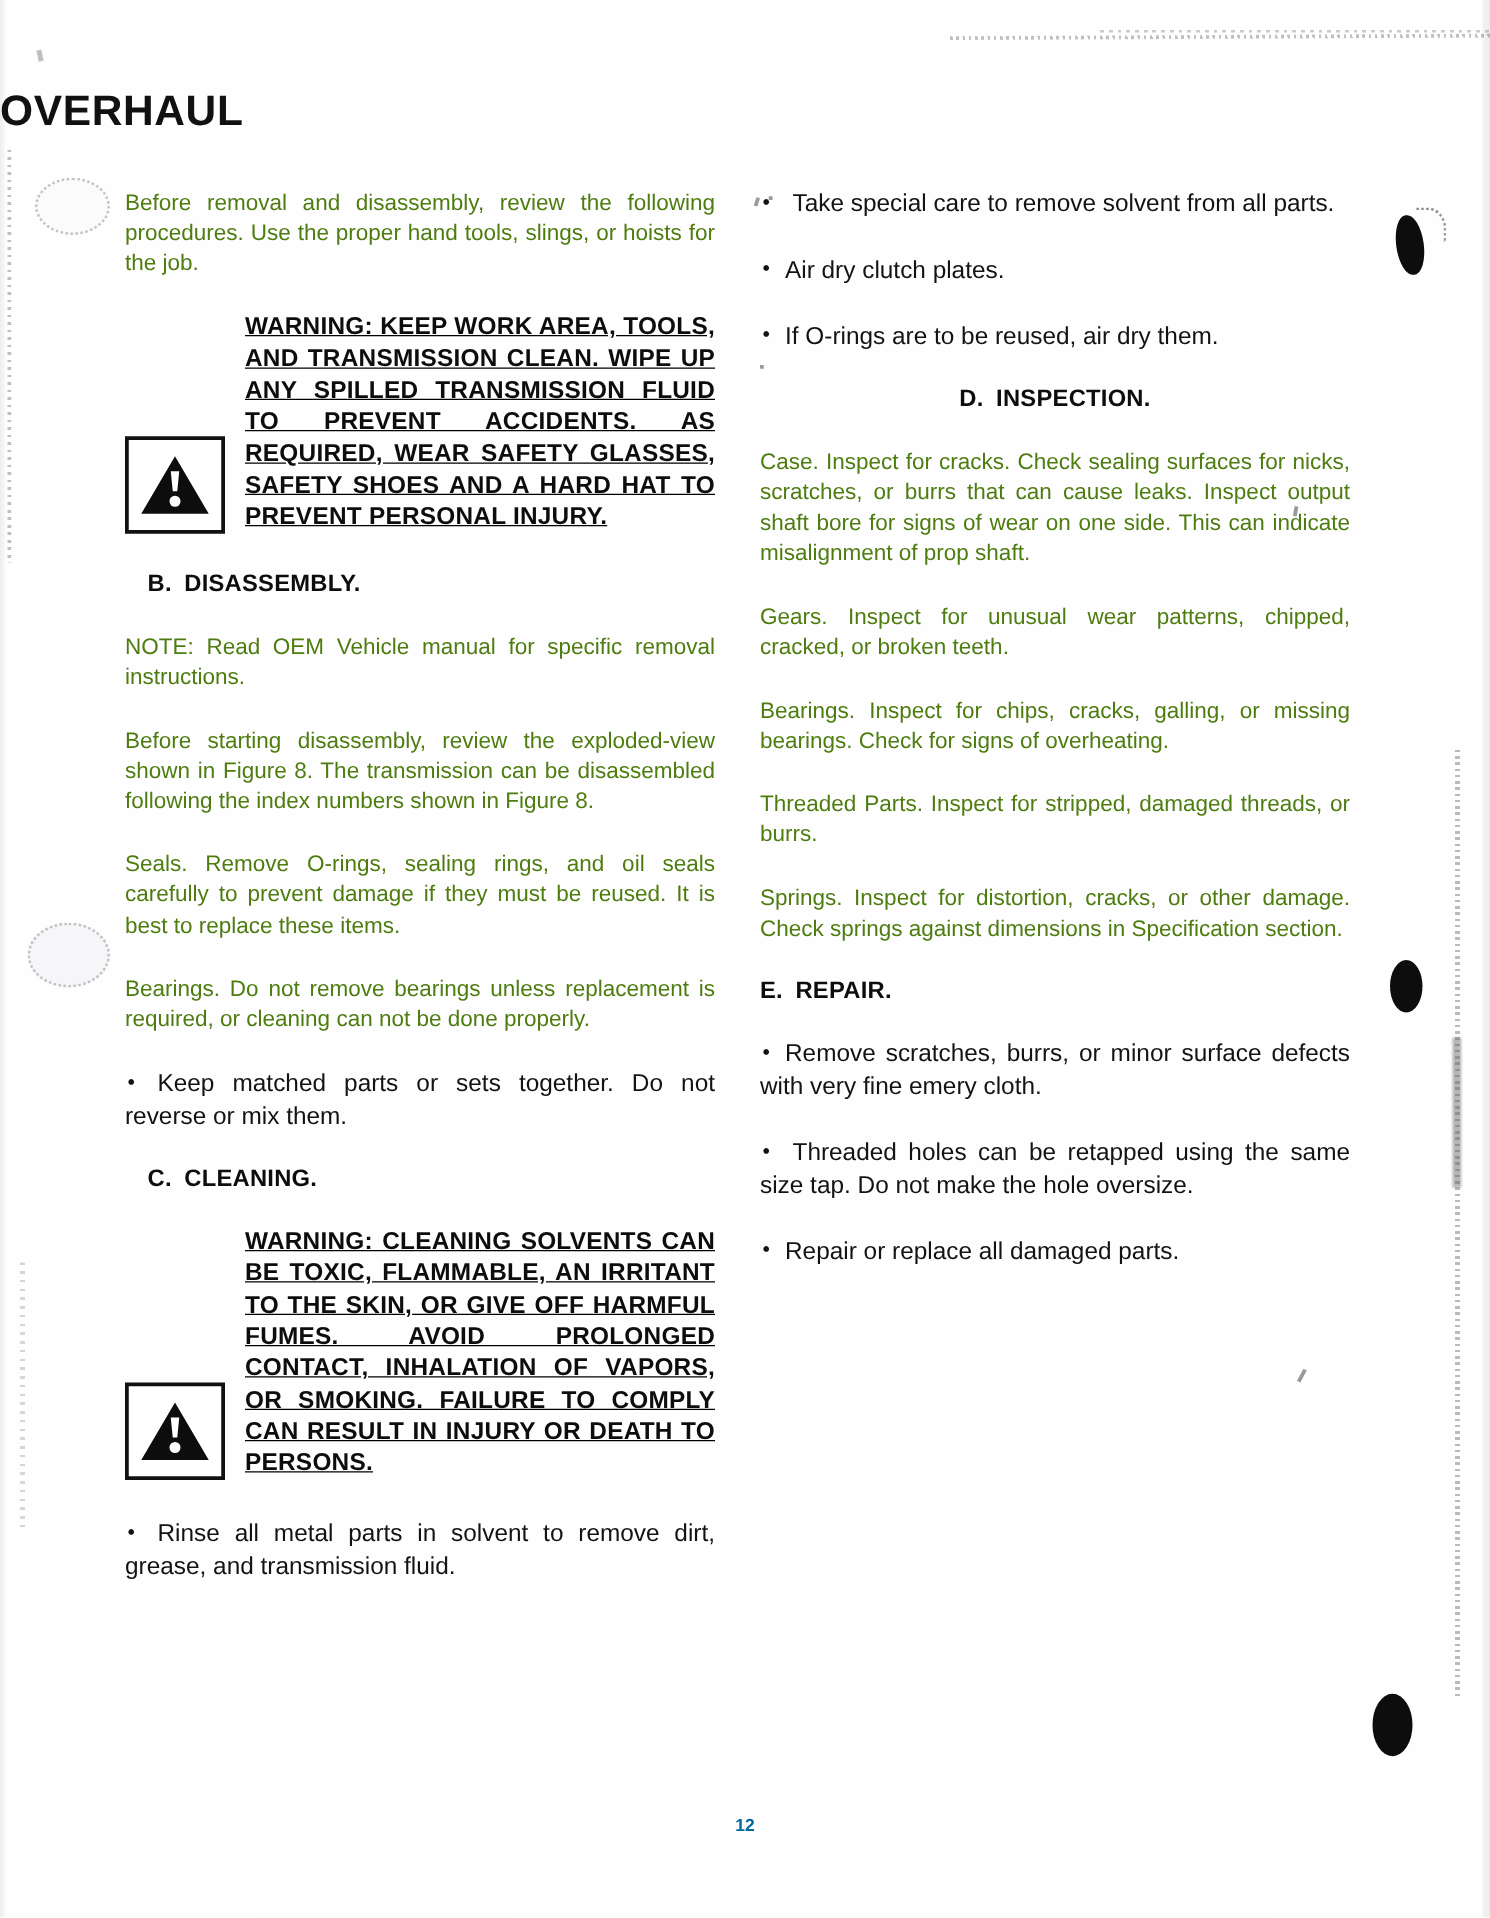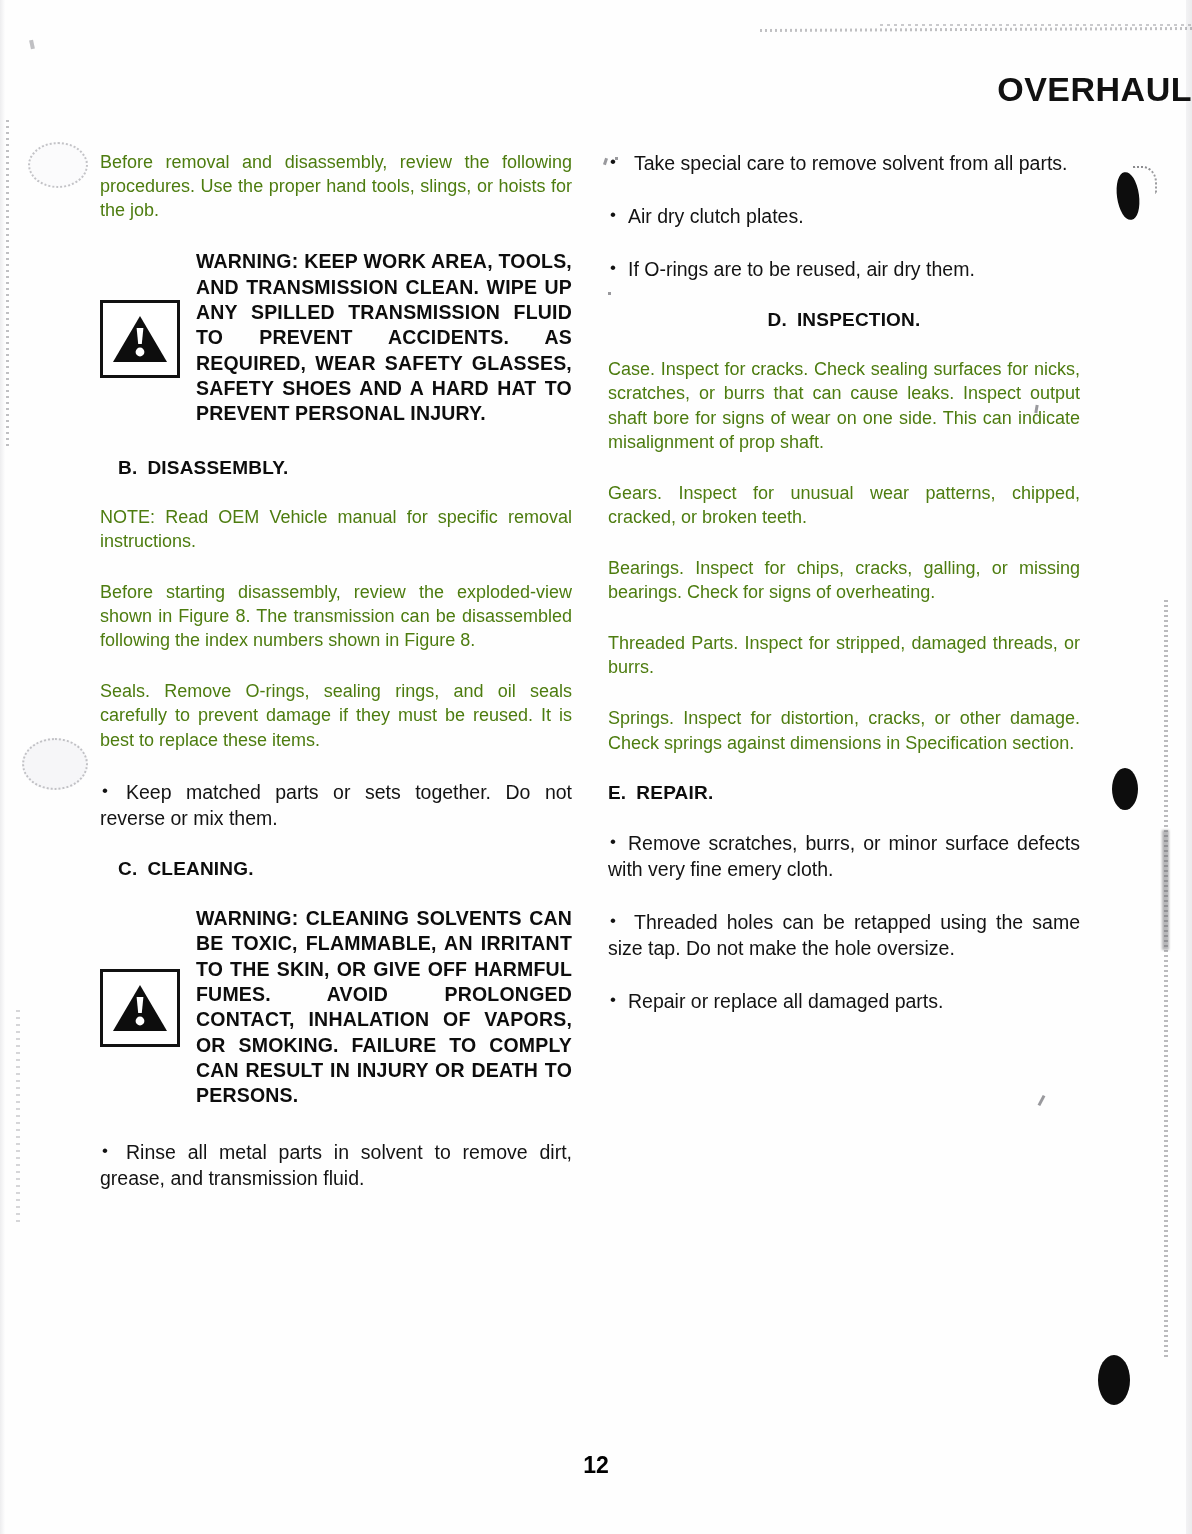--- a/index.html
+++ b/index.html
@@ -95,21 +95,21 @@
   .fl5 { top: 1095px; left: 1040px; width: 3px; height: 11px; transform: rotate(28deg);}
   .fl6 { top: 40px; left: 30px; width: 4px; height: 9px; transform: rotate(-12deg);
          background: rgba(150,150,155,0.6); }
 
   
   .page-title {
     position: absolute;
     top: 70px;
     left: 0;
     width: 1192px;
-    text-align: right;
+    text-align: left;
     font-size: 34px;
     font-weight: bold;
     letter-spacing: 0.5px;
     color: #111;
   }
 
   .col {
     position: absolute;
     top: 150px;
     width: 472px;
@@ -154,22 +154,23 @@
     font-size: 17px;
     line-height: 1.34;
   }
   .bullet .btext { display: block; }
   .bullet .btext { text-indent: 26px; }
   .bullet.tight .btext { text-indent: 20px; }
 
   
   .warn {
     display: flex;
-    align-items: center;
+    align-items: flex-end;
     margin: 0 0 30px 0;
+    text-decoration: underline;
   }
   .warn-icon {
     flex: 0 0 auto;
     width: 74px;
     height: 72px;
     border: 3px solid #111;
     margin-right: 16px;
     margin-top: 2px;
     display: flex;
     align-items: center;
@@ -186,23 +187,23 @@
     text-align: justify;
     text-justify: inter-word;
   }
 
   .page-number {
     position: absolute;
     top: 1452px;
     left: 0;
     width: 1192px;
     text-align: center;
-    font-size: 23px;
+    font-size: 14px;
     font-weight: bold;
-    color: #000000;
+    color: #0369a1;
   }
 </style>
 </head>
 <body>
 
 <div id="page">
 
   <div class="artifact scan-left-edge"></div>
   <div class="artifact scan-right-edge"></div>
   <div class="artifact scan-top-band"></div>
@@ -245,20 +246,21 @@
     <div class="sec-head">
       <span class="sec-letter">B.</span><span>DISASSEMBLY.</span>
     </div>
 
     <p class="body"><b>NOTE:</b><span> Read OEM Vehicle manual for specific removal instructions.</span></p>
 
     <p class="body">Before starting disassembly, review the exploded-view shown in Figure 8. The transmission can be disassembled following the index numbers shown in Figure 8.</p>
 
     <p class="body">Seals. Remove O-rings, sealing rings, and oil seals carefully to prevent damage if they must be reused. It is best to replace these items.</p>
 
+    <p class="body">Bearings. Do not remove bearings unless replacement is required, or cleaning can not be done properly.</p>
 
     <div class="bullet">
       <span class="bdot">•</span>
       <span class="btext">Keep matched parts or sets together. Do not reverse or mix them.</span>
     </div>
 
     <div class="sec-head">
       <span class="sec-letter">C.</span><span>CLEANING.</span>
     </div>
 

